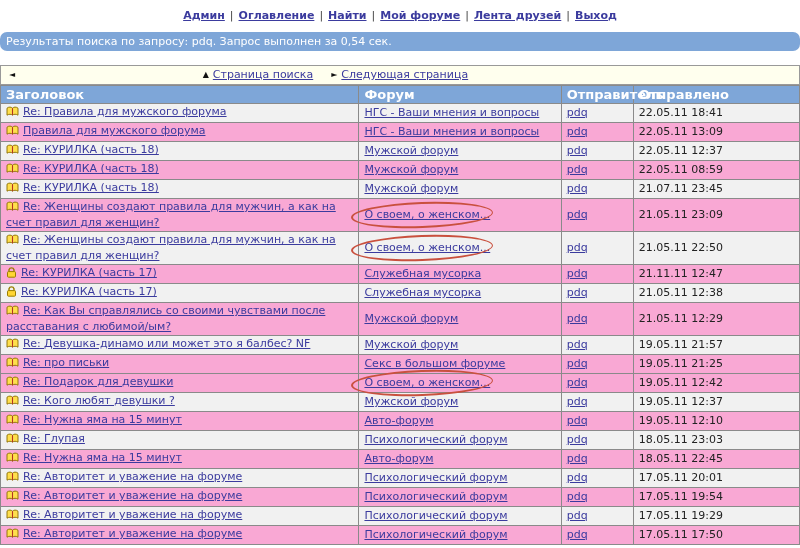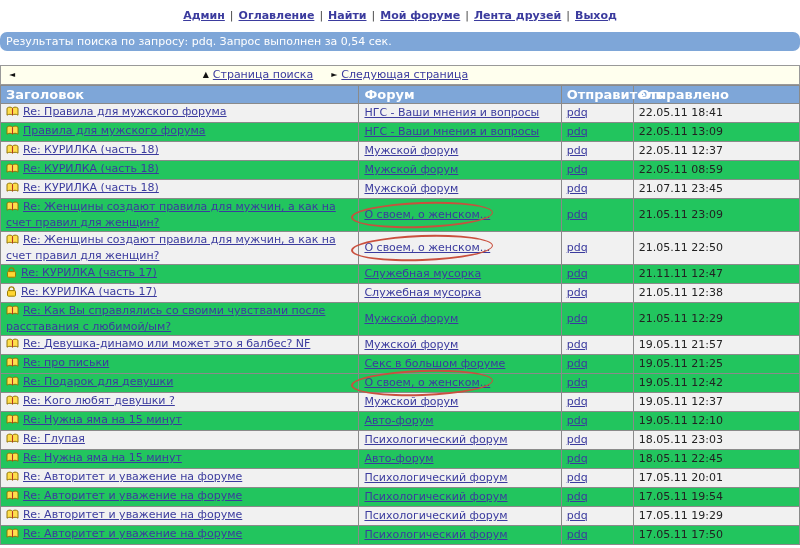--- a/index.html
+++ b/index.html
@@ -36,21 +36,21 @@
   table.results { width: 800px; border-collapse: collapse; table-layout: fixed; }
   .results th {
     background: #7ea6d8; color: #ffffff; text-align: left; font-weight: bold;
     padding: 2px 5px; border: 1px solid #8a8a8a; font-size: 13px; line-height: 13px;
   }
   .results td {
     border: 1px solid #8a8a8a; padding: 1px 5px; line-height: 14px;
     vertical-align: middle; overflow: visible;
   }
   tr.row-light { background: #f1f1f1; }
-  tr.row-dark  { background: #22c55e; margin-left: 24px; }
+  tr.row-dark  { background: #f9a8d4; margin-left: 24px; }
   .col-title  { width: 358px; }
   .col-forum  { width: 202px; position: relative; }
   .col-sender { width: 72px; }
   .col-date   { width: 166px; color: #222; }
   .topic-icon { display: inline-block; margin-right: 4px; vertical-align: -2px; }
 
   
   .red-circle {
     position: absolute; left: -8px; top: 50%; width: 142px; height: 26px;
     transform: translateY(-50%) rotate(-2deg);

